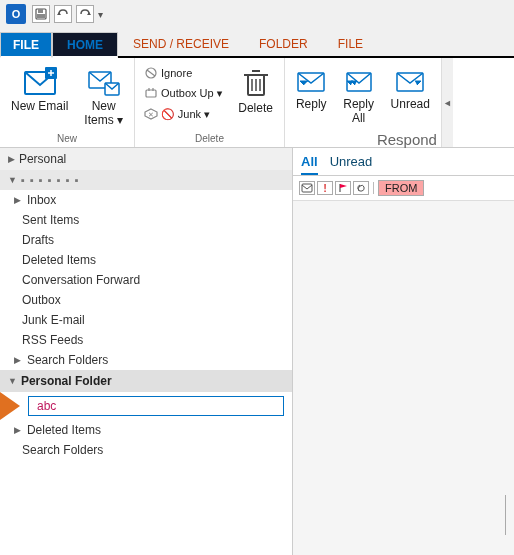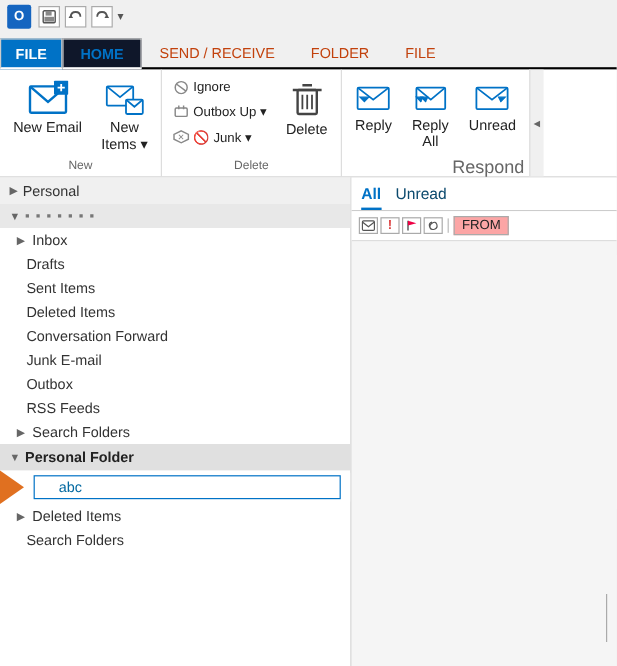--- a/index.html
+++ b/index.html
@@ -171,23 +171,23 @@
     }
     .abc-input-row {
       display: flex;
       align-items: center;
       padding: 2px 8px;
       background: white;
     }
     .abc-input {
       flex: 1;
       border: 1px solid #0072c6;
-      padding: 2px 20px;
-      font-size: 12px;
-      color: #0369a1;
+      padding: 2px 8px;
+      font-size: 12px;
+      color: #be185d;
       outline: none;
     }
     .arrow-indicator {
       position: absolute;
       left: 0;
       width: 0; height: 0;
       border-top: 14px solid transparent;
       border-bottom: 14px solid transparent;
       border-left: 20px solid #e07020;
     }
@@ -409,36 +409,36 @@
     <div class="section-header" style="background:#e8e8e8;font-size:11px;color:#777;">
       <span class="chevron">▼</span>
       <span style="letter-spacing:1px;">▪ ▪ ▪ ▪ ▪ ▪ ▪</span>
     </div>
 
     <div class="folder-item has-arrow">
       <span class="chevron">▶</span>
       <span>Inbox</span>
     </div>
     <div class="folder-item">
+      <span>Sent Items</span>
+    </div>
+    <div class="folder-item">
       <span>Drafts</span>
     </div>
     <div class="folder-item">
-      <span>Sent Items</span>
-    </div>
-    <div class="folder-item">
       <span>Deleted Items</span>
     </div>
     <div class="folder-item">
       <span>Conversation Forward</span>
     </div>
     <div class="folder-item">
+      <span>Outbox</span>
+    </div>
+    <div class="folder-item">
       <span>Junk E-mail</span>
-    </div>
-    <div class="folder-item">
-      <span>Outbox</span>
     </div>
     <div class="folder-item">
       <span>RSS Feeds</span>
     </div>
     <div class="folder-item has-arrow">
       <span class="chevron">▶</span>
       <span>Search Folders</span>
     </div>
 
     <div class="personal-folder-header">

